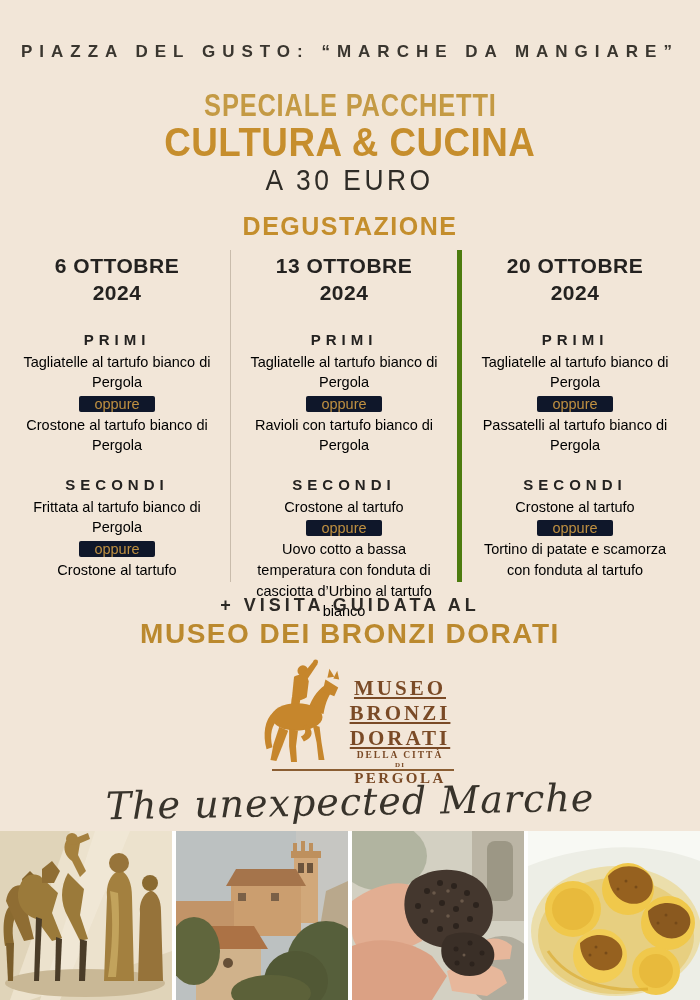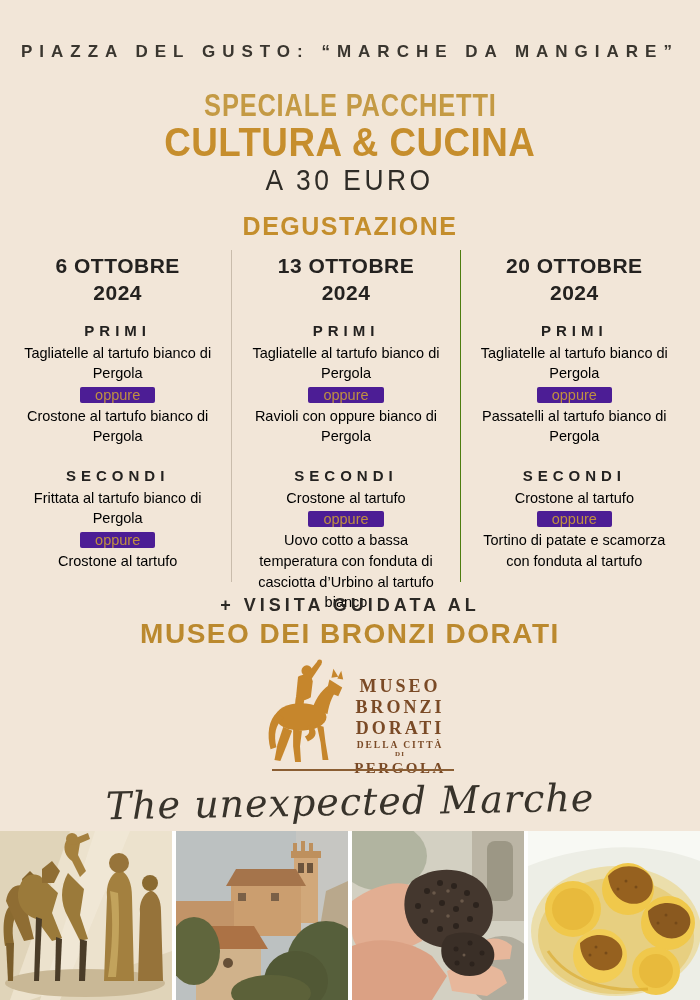--- a/index.html
+++ b/index.html
@@ -13,35 +13,35 @@
   .speciale .squeeze{display:inline-block;transform:scaleX(.82);}
   .cultura{top:120px;font-size:40px;font-weight:800;color:#c68e2d;letter-spacing:.5px;}
   .cultura .squeeze{display:inline-block;transform:scaleX(.92);}
   .euro{top:163px;font-size:30px;font-weight:400;letter-spacing:4px;color:#2f2c27;}
   .euro .squeeze{display:inline-block;transform:scaleX(.88);}
 
   .degustazione{top:212px;font-size:25px;font-weight:800;letter-spacing:1.5px;color:#c48e2c;}
 
   .columns{position:absolute;top:250px;left:4px;right:12px;height:332px;display:flex;}
   .col{flex:1;padding:0 10px;text-align:center;}
-  .col.mid{border-left:1px solid #c9bcac;border-right:1px solid #4d7c0f;}
+  .col.mid{border-left:1px solid #c9bcac;border-right:5px solid #4d7c0f;}
   .date{font-size:21px;font-weight:800;color:#242220;line-height:1.3;letter-spacing:.5px;margin-top:2px;}
-  .sec-label{font-size:15px;font-weight:800;letter-spacing:5px;color:#242220;margin-top:15px;margin-bottom:4px;}
+  .sec-label{font-size:15px;font-weight:800;letter-spacing:5px;color:#242220;margin-top:24px;margin-bottom:4px;}
   .sec-label.secondi{margin-top:20px;}
   .item{font-size:14.5px;color:#000000;line-height:1.42;margin:1px auto;max-width:205px;}
   .or{margin:2px 0;}
-  .or-pill{display:inline-block;font-size:14.5px;color:#bf9041;background:#4c1d95;padding:0 15px;border-radius:2px;}
+  .or-pill{display:inline-block;font-size:14.5px;color:#bf9041;background:#0f172a;padding:0 15px;border-radius:2px;}
 
   .visita{top:595px;font-size:18px;font-weight:800;letter-spacing:4px;color:#2c2925;}
   .museo-name{top:618px;font-size:28px;font-weight:800;letter-spacing:1.5px;color:#bb892e;}
 
   .logo{position:absolute;top:658px;left:0;right:0;display:flex;justify-content:center;align-items:flex-start;}
   .logo-horse{width:92px;height:108px;}
   .logo-text{margin-left:8px;margin-top:18px;text-align:center;font-family:"Liberation Serif",serif;color:#7a4a26;}
-  .lt-big{font-size:18px;letter-spacing:3px;line-height:1.18;font-weight:600;}
+  .lt-big{font-size:21px;letter-spacing:3px;line-height:1.18;font-weight:600;text-decoration:underline;}
   .lt-small{font-size:9.5px;letter-spacing:2px;line-height:1.2;font-weight:600;}
   .lt-tiny{font-size:7px;letter-spacing:1px;line-height:1.1;font-weight:600;}
   .lt-med{font-size:15px;letter-spacing:2.5px;line-height:1.25;font-weight:600;}
   .logo-rule{position:absolute;top:769px;left:272px;width:182px;height:2px;background:#8b5e33;}
 
   .tagline{top:780px;font-family:"DejaVu Serif",serif;font-style:italic;font-size:38px;color:#38332b;letter-spacing:1px;transform:rotate(-1deg);}
 
   .photos{position:absolute;bottom:0;left:0;width:700px;height:169px;background:#ffffff;display:flex;gap:4px;}
   .photo{flex:1;height:100%;overflow:hidden;}
   .photo svg{display:block;width:100%;height:100%;}
@@ -77,21 +77,21 @@
     </div>
 
     <div class="col mid">
       <div class="date">
         <div>13 OTTOBRE</div>
         <div>2024</div>
       </div>
       <div class="sec-label">PRIMI</div>
       <div class="item">Tagliatelle al tartufo bianco di Pergola</div>
       <div class="or"><span class="or-pill">oppure</span></div>
-      <div class="item">Ravioli con oppure bianco di Pergola</div>
+      <div class="item">Ravioli con tartufo bianco di Pergola</div>
       <div class="sec-label secondi">SECONDI</div>
       <div class="item">Crostone al tartufo</div>
       <div class="or"><span class="or-pill">oppure</span></div>
       <div class="item">Uovo cotto a bassa temperatura con fonduta di casciotta d’Urbino al tartufo bianco</div>
     </div>
 
     <div class="col">
       <div class="date">
         <div>20 OTTOBRE</div>
         <div>2024</div>

